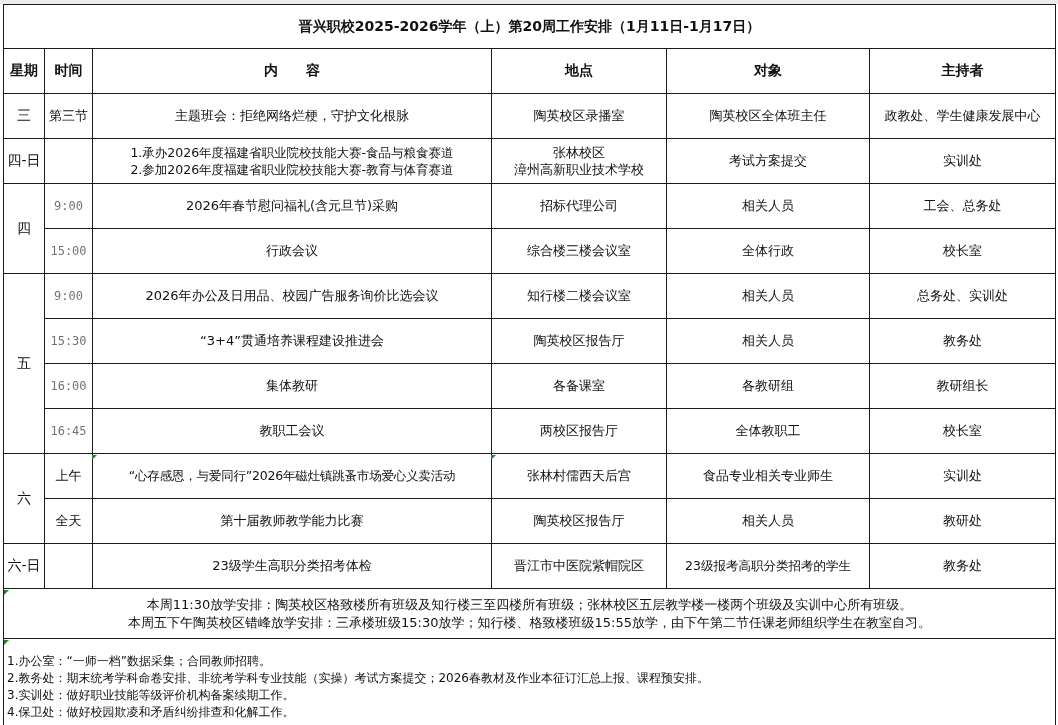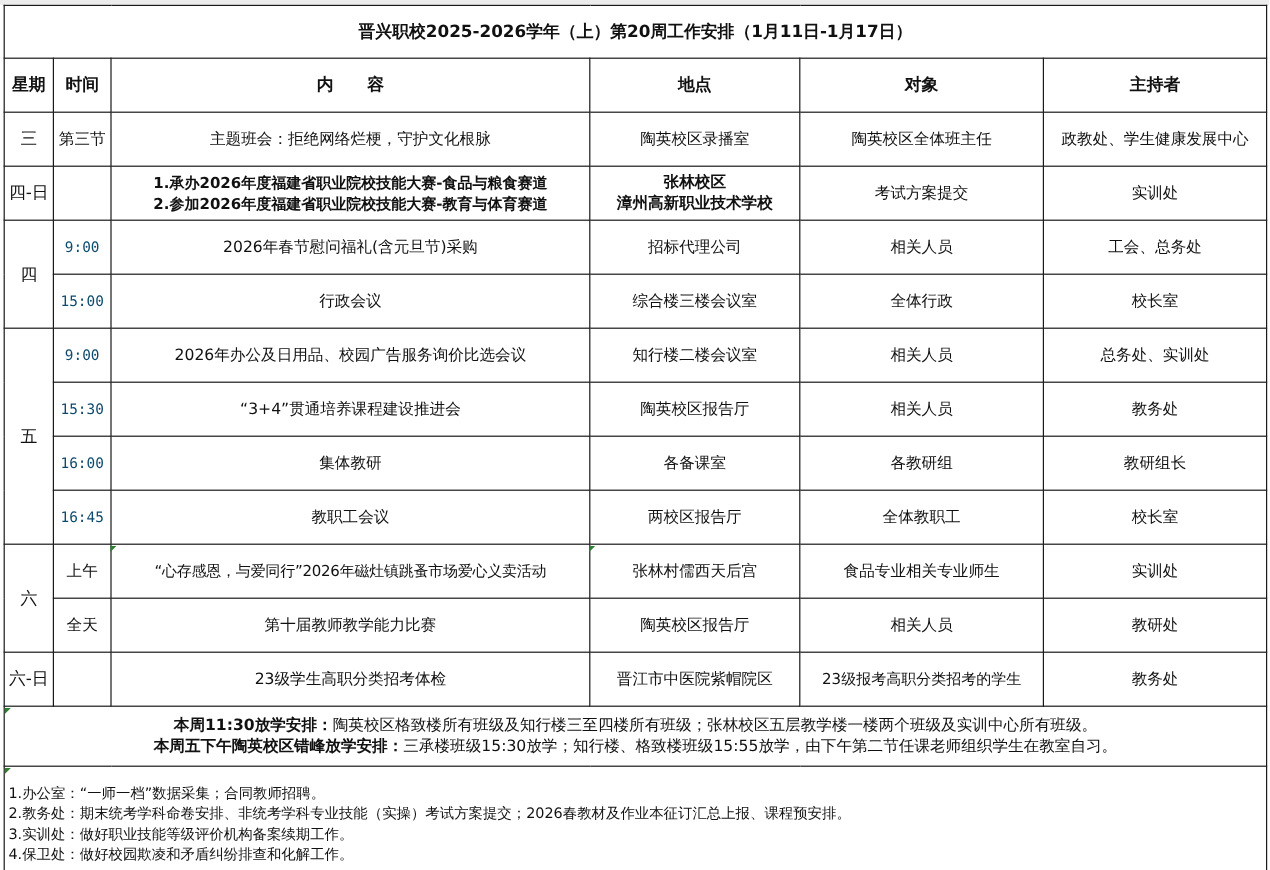--- a/index.html
+++ b/index.html
@@ -15,25 +15,25 @@
   }
   table.sched td, table.sched th {
     border: 1px solid #1a1a1a; text-align: center; vertical-align: middle;
     padding: 0 2px; overflow: hidden; white-space: nowrap; font-weight: normal;
   }
   .title-cell { height: 43px; font-weight: bold !important; font-size: 14px; }
   .title-cell span { font-weight: bold; text-align: center; }
   .hdr th { height: 44px; font-weight: bold !important; font-size: 14px; }
   .r44 td { height: 44px; }
   .day { font-size: 14px; }
-  .time { font-family: "DejaVu Sans Mono", "Liberation Mono", monospace; font-size: 12px; color: #0c4a6e; }
+  .time { font-family: "DejaVu Sans Mono", "Liberation Mono", monospace; font-size: 12px; color: #737373; }
   .two-line { line-height: 17px; white-space: normal !important; }
-  .two-line div { white-space: nowrap; font-weight: bold; }
+  .two-line div { white-space: nowrap; }
   .notice td { height: 49px; line-height: 18px; font-size: 13px; }
-  .notice b { font-weight: bold; text-align: right; }
+  .notice b { font-weight: normal; text-align: right; }
   .notes td { text-align: left !important; vertical-align: top !important; height: 77px; padding: 14px 3px !important; font-size: 12px; line-height: 17px; }
   .green-tick { position: absolute; width: 0; height: 0; border-top: 5px solid #2e7d32; border-right: 5px solid transparent; }
 </style>
 </head>
 <body>
 
 <div class="topstrip"></div>
 
 <div class="sheet">
 <table class="sched">

